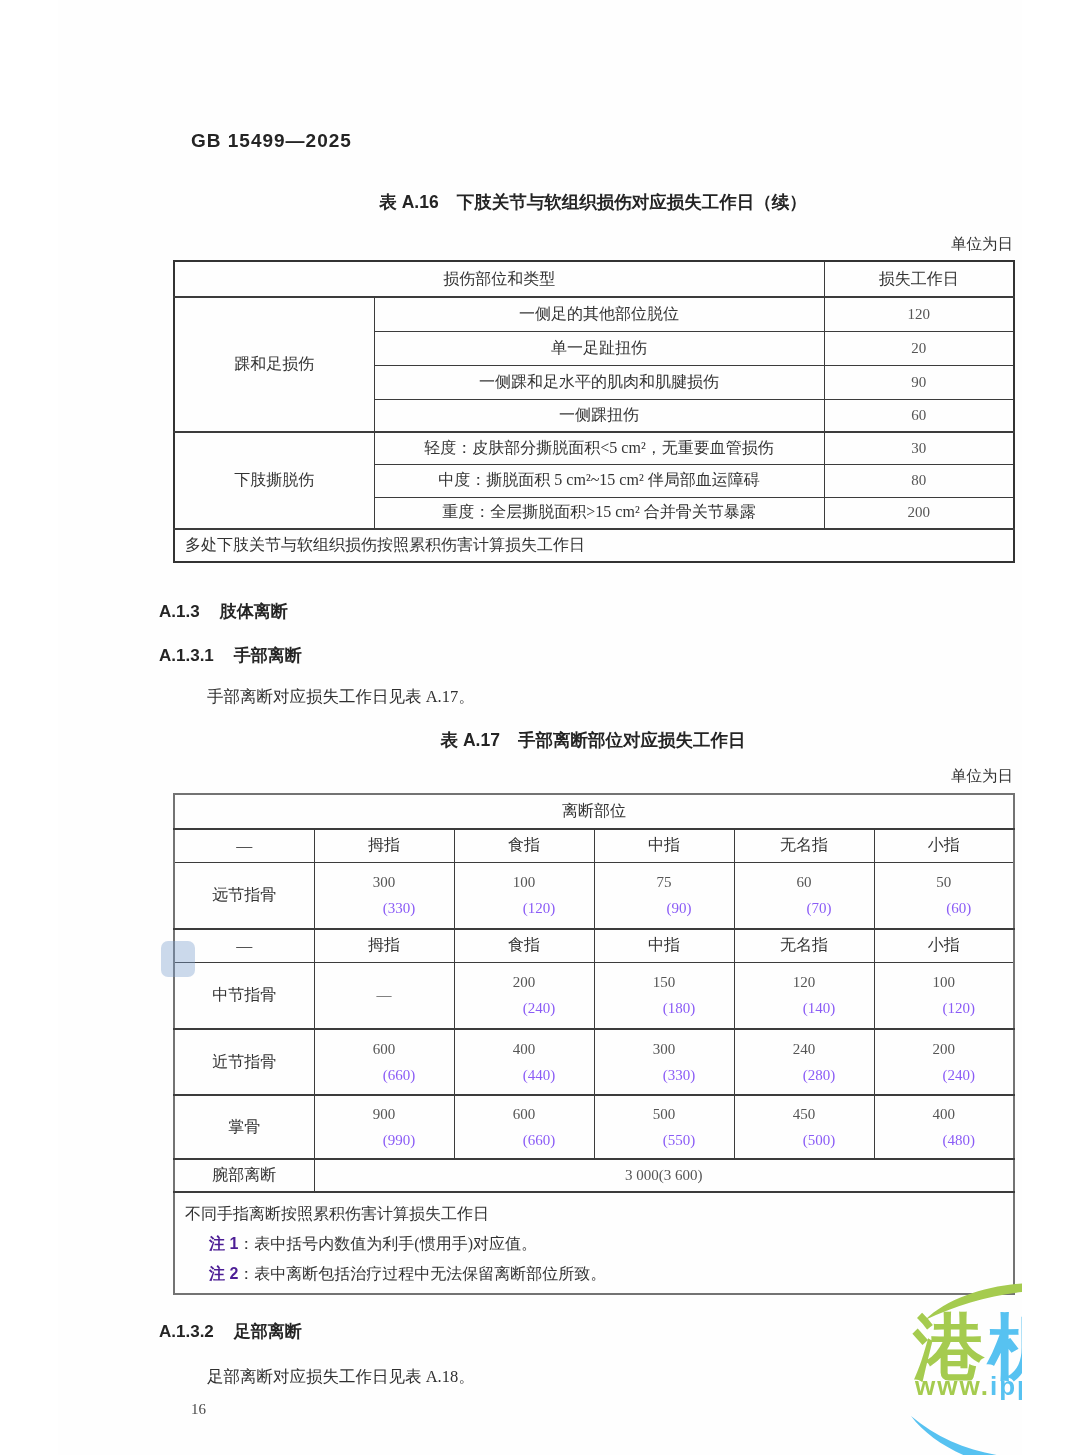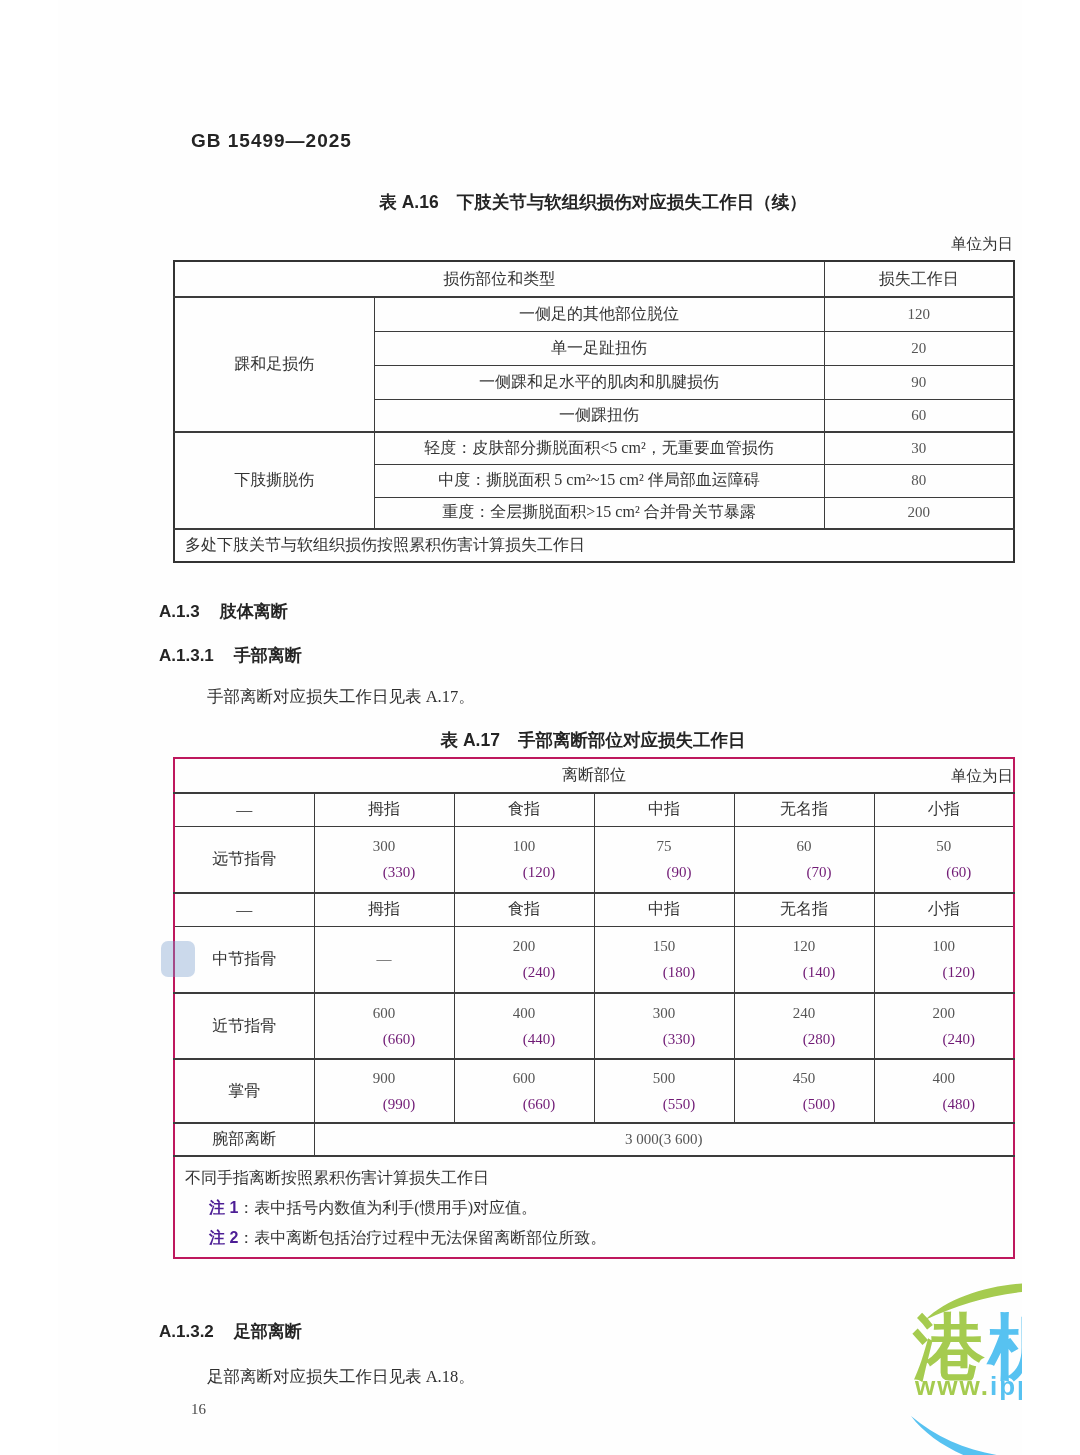--- a/index.html
+++ b/index.html
@@ -23,26 +23,26 @@
   .unit-label {
     position:absolute; left:115px; width:840px; text-align:right;
     font-size:15.5px; color:#333;
   }
   table { border-collapse:collapse; table-layout:fixed; position:absolute; left:115px; background:transparent; }
   td {
     border:1px solid #3c3c3c; text-align:center; vertical-align:middle;
     font-size:16px; color:#333; padding:0; overflow:hidden;
   }
   .t16 { top:260px; width:840px; border:2px solid #333; }
-  .t17 { top:757px; width:840px; border:2px solid #be185d; }
+  .t17 { top:793px; width:840px; border:2px solid #737373; }
   tr.tt > td { border-top-width:2px; }
   .num { font-size:15px; color:#555; }
   .left-cell { text-align:left; padding-left:10px; }
   .v { line-height:26px; font-size:15px; color:#555; }
-  .p { line-height:26px; font-size:15px; color:#701a75;padding-left:30px; }
+  .p { line-height:26px; font-size:15px; color:#8b5cf6;padding-left:30px; }
   .notes-cell { text-align:left; vertical-align:top; padding:6px 8px 4px 10px; }
   .note-l1 { line-height:30px; font-size:16px; }
   .note-l { line-height:30px; font-size:16px; padding-left:24px; }
   .note-tag { font-family:"Liberation Sans","DejaVu Sans",sans-serif; font-weight:700; color:#4c1d95; }
   .section-heading {
     position:absolute; left:101px;
     font-family:"Liberation Sans","DejaVu Sans",sans-serif;
     font-weight:700; font-size:17px; color:#242424;
   }
   .section-heading .num-part { margin-right:20px; }

